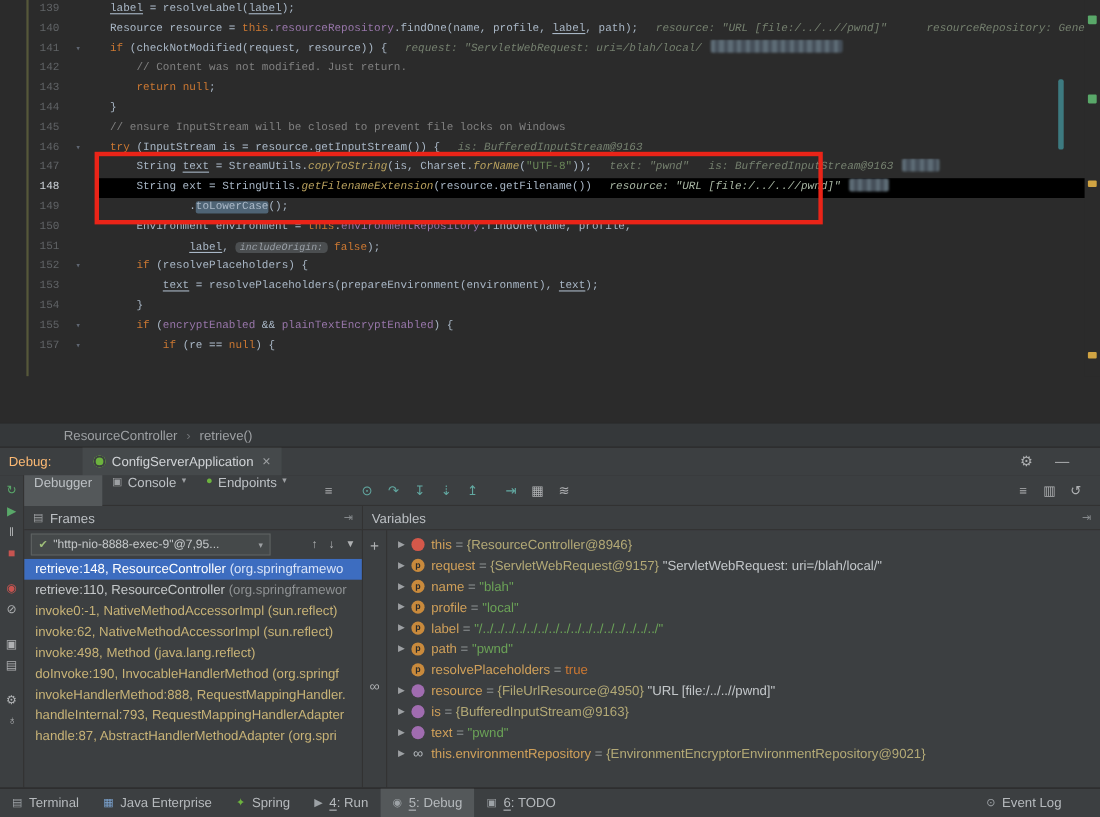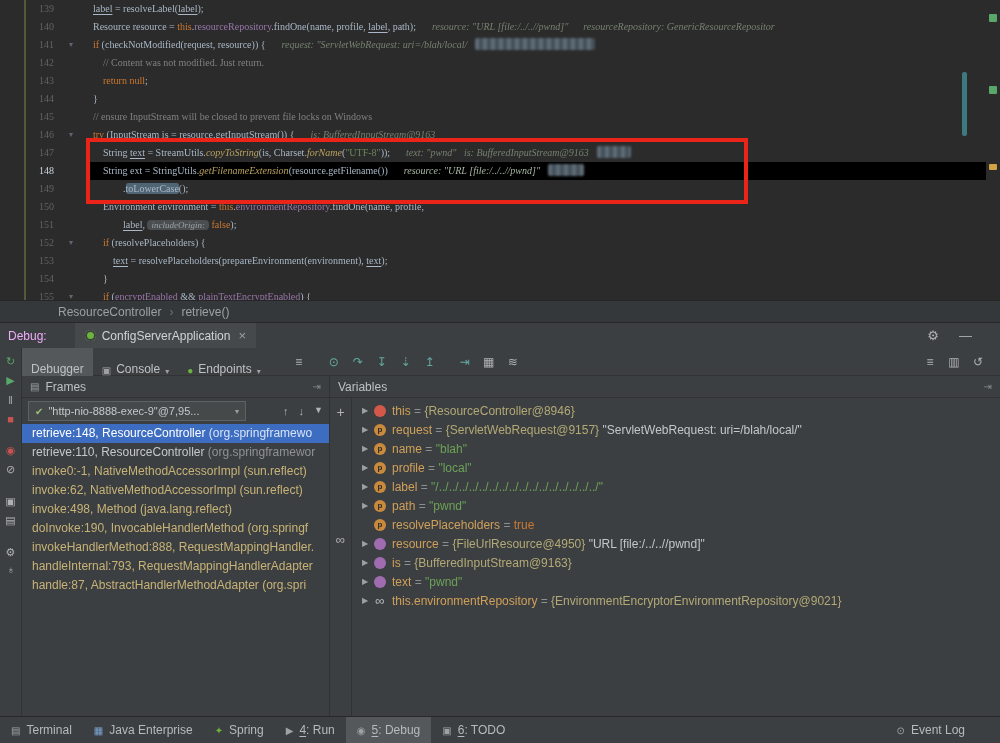--- a/index.html
+++ b/index.html
@@ -1,22 +1,22 @@
 <!DOCTYPE html>
 <html><head>
 <meta charset="utf-8">
 <style>
   *{box-sizing:border-box;margin:0;padding:0}
   body{margin:0;background:#1e1e1e}
   .ide{width:1000px;height:743px;background:#2b2b2b;font-family:"Liberation Sans",sans-serif;
        color:#bdc1c5;overflow:hidden;display:flex;flex-direction:column;position:relative}
 
   
-  .editor{position:relative;height:300px;flex:none;overflow:hidden;background:#2b2b2b;
-          font-family:Liberation Serif, serif;font-size:10px;line-height:18px}
+  .editor{position:relative;height:384px;flex:none;overflow:hidden;background:#2b2b2b;
+          font-family:Liberation Mono, monospace;font-size:10px;line-height:18px}
   .eline{display:flex;height:18px}
   .gut{width:88px;flex:none;display:flex;position:relative;z-index:2}
   .lnum{width:64px;text-align:right;padding-right:10px;color:#606366}
   .exec .lnum{color:#cfd5db}
   .fold{width:14px;text-align:center;color:#5f6672;font-size:8px}
   .codearea{flex:1;min-width:0;overflow:hidden;white-space:pre;position:relative}
   .exec .codearea{background:#000000}
   .sd{color:#a9b7c6}.sk{color:#cc7832}.ss{color:#6a8759}.sc{color:#808080}.sf{color:#9876aa}
   .su{color:#a9b7c6;text-decoration:underline;text-underline-offset:2px}
   .ssi{color:#b9a15e;font-style:italic}
@@ -32,37 +32,37 @@
   .tealbar{position:absolute;right:33px;top:72px;width:5px;height:64px;background:#3d7a80;border-radius:2px;z-index:4}
   .redbox{position:absolute;left:86px;top:138px;width:662px;height:66px;border:4px solid #ea2418;z-index:6;pointer-events:none}
 
   
   .breadcrumbs{height:22px;flex:none;background:#35383a;border-top:1px solid #262626;display:flex;
                align-items:center;padding-left:58px;font-size:12px;color:#9da0a3;gap:8px}
   .bc-sep{color:#6f7275}
 
   
   .dbg-header{height:26px;flex:none;background:#3c3f41;border-top:1px solid #282828;display:flex;align-items:center}
-  .dbg-title{margin-left:8px;font-size:12px;color:#f0abfc}
+  .dbg-title{margin-left:8px;font-size:12px;color:#fdba74}
   .dbg-tab{display:flex;align-items:center;gap:6px;margin-left:28px;height:26px;padding:0 10px;
            background:#45494b;font-size:12px;color:#d0d3d6}
   .spring-dot{width:11px;height:11px;border-radius:50%;background:#6db33f;display:inline-block;
               box-shadow:inset 0 0 0 2px #3c3f41,inset 0 0 0 3px #6db33f}
   .dbg-tab .close{color:#9da0a3;font-size:13px;margin-left:2px}
   .hdr-icons{margin-left:auto;display:flex;gap:20px;padding-right:28px;color:#afb1b3;font-size:13px}
 
   
   .dbg-body{flex:1;display:flex;min-height:0}
   .left-strip{width:22px;flex:none;background:#3c3f41;border-right:1px solid #323232;display:flex;
               flex-direction:column;align-items:center;padding-top:4px}
   .left-strip .tbi{display:flex;width:18px;height:19px;align-items:center;justify-content:center;font-size:11px}
   .dbg-main{flex:1;min-width:0;display:flex;flex-direction:column}
   .dbg-toolbar{height:28px;flex:none;background:#3c3f41;border-bottom:1px solid #323232;display:flex;align-items:center}
   .dtabs{display:flex;height:28px}
-  .dtab{display:flex;align-items:flex-end;gap:5px;height:28px;padding:0 9px;font-size:12px;color:#bdc1c5}
+  .dtab{display:flex;align-items:flex-start;gap:5px;height:28px;padding:0 9px;font-size:12px;color:#bdc1c5}
   .dtab.sel{background:#54585a}
   .dtab-ic{font-size:10px;color:#9da0a3}
   .caret{font-size:8px;color:#9da0a3}
   .tb-left{display:flex;align-items:center;margin-left:6px}
   .tb-right{margin-left:auto;display:flex;align-items:center;padding-right:10px}
   .dbg-toolbar .tbi{width:20px;text-align:center;font-size:12px;margin:0 2px}
 
   .dbg-content{flex:1;display:flex;min-height:0}
   .panel-header{height:22px;flex:none;background:#3c3f41;border-bottom:1px solid #323232;display:flex;
                 align-items:center;padding:0 8px;font-size:12px;color:#bdc1c5;gap:6px}

